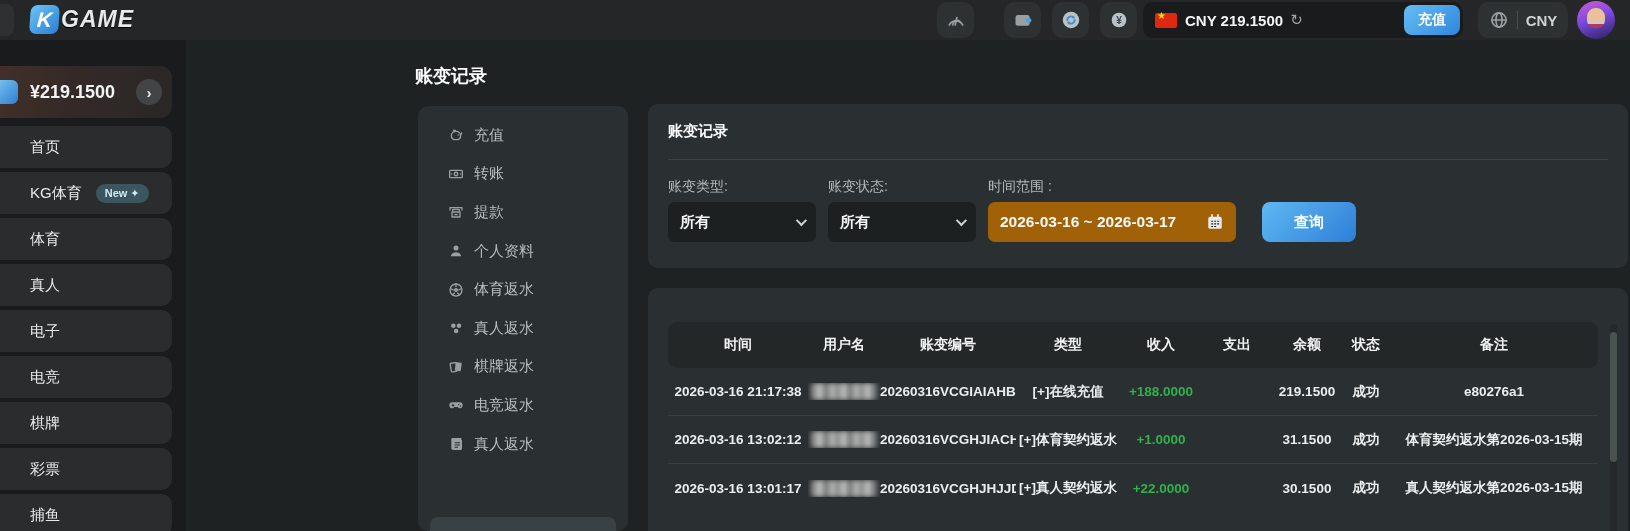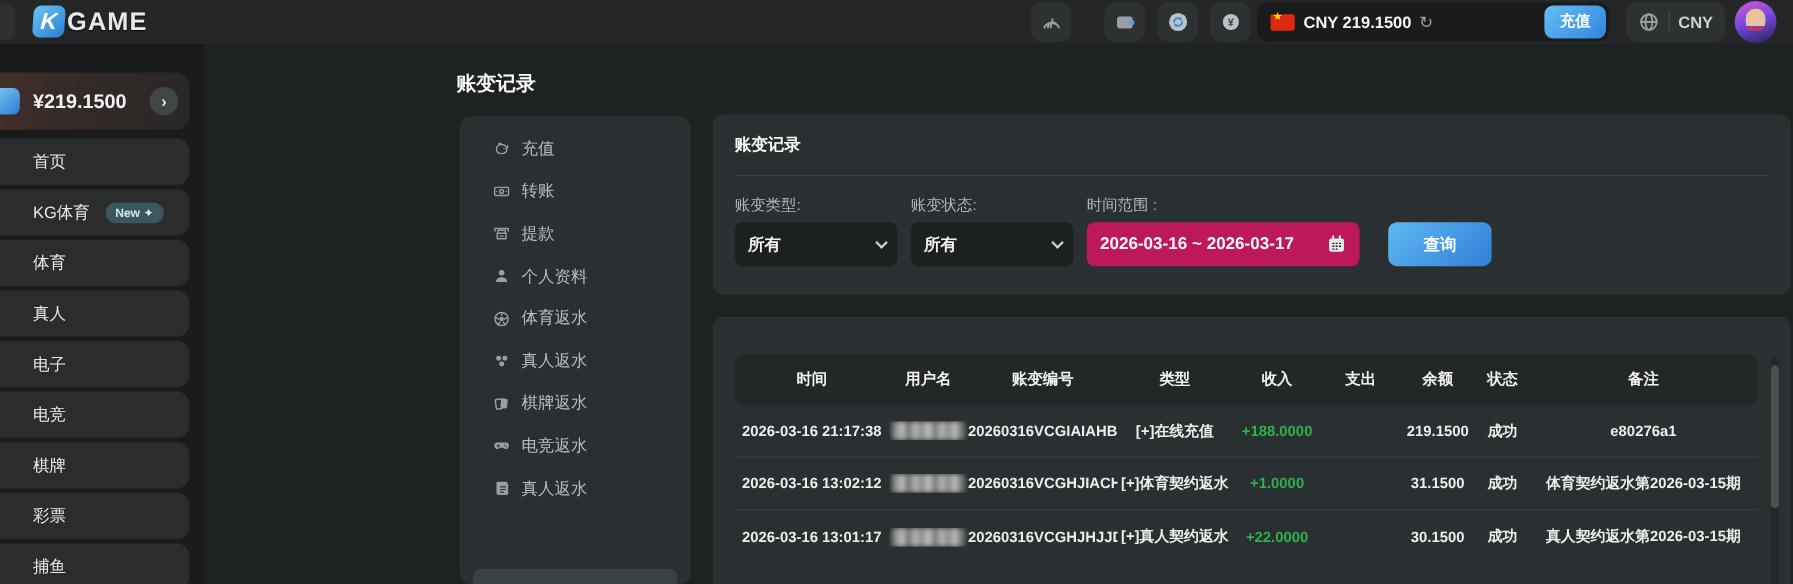--- a/index.html
+++ b/index.html
@@ -4,21 +4,21 @@
 <style>
   html,body{margin:0;padding:0;background:#141616;}
   *{box-sizing:border-box;font-family:"Liberation Sans","DejaVu Sans",sans-serif;}
   .stage{position:relative;width:1630px;height:531px;overflow:hidden;background:#1a1c1d;}
 
   
   .header{position:absolute;left:0;top:0;width:1630px;height:40px;background:#242627;}
   .logo-frag{position:absolute;left:-8px;top:4px;width:22px;height:32px;background:#2e3031;border-radius:8px;}
   .logo{position:absolute;left:30px;top:5px;display:flex;align-items:center;gap:2px;}
   .logo-k{width:29px;height:29px;border-radius:7px;background:linear-gradient(135deg,#6cc4f5,#2a7fd4);color:#fff;font-weight:bold;font-size:21px;font-style:italic;display:flex;align-items:center;justify-content:center;transform:skewX(-4deg);}
-  .logo-text{color:#e8eaea;font-size:23px;font-weight:bold;letter-spacing:1px;text-shadow:0 1px 1px #000;}
+  .logo-text{color:#e8eaea;font-size:23px;font-weight:bold;font-style:italic;letter-spacing:1px;text-shadow:0 1px 1px #000;}
   .hbtn{position:absolute;top:2px;width:37px;height:36px;border-radius:10px;background:#2e3132;display:flex;align-items:center;justify-content:center;}
   .hbtn svg{display:block;}
   .balance-pill{position:absolute;left:1143px;top:2px;width:320px;height:36px;border-radius:10px;background:#191b1c;display:flex;align-items:center;padding:0 3px 0 12px;}
   .flag{width:22px;height:15px;background:#de2910;border-radius:2px;position:relative;margin-right:8px;}
   .flag span{position:absolute;left:2px;top:-3px;color:#ffde00;font-size:10px;}
   .balance-txt{color:#f4f5f5;font-weight:bold;font-size:15px;white-space:nowrap;}
   .mini-refresh{color:#9aa2a5;font-size:15px;margin-left:7px;}
   .recharge-btn{margin-left:auto;height:30px;padding:0 14px;border-radius:8px;background:linear-gradient(135deg,#66bdf4,#2f86dd);color:#fff;font-weight:bold;font-size:14px;display:flex;align-items:center;border:none;}
   .locale-pill{position:absolute;left:1478px;top:2px;width:90px;height:36px;border-radius:10px;background:#2e3132;display:flex;align-items:center;justify-content:center;gap:8px;}
   .locale-div{width:1px;height:18px;background:#4a4e50;}
@@ -46,21 +46,21 @@
   .sm-item svg{flex:0 0 auto;}
   .sm-selected{position:absolute;left:12px;bottom:-2px;width:186px;height:16px;border-radius:8px 8px 0 0;background:#3a4144;}
 
   
   .filter-card{position:absolute;left:462px;top:64px;width:980px;height:164px;border-radius:10px;background:#2a2f31;}
   .fc-title{position:absolute;left:20px;top:18px;color:#fafbfb;font-size:15px;font-weight:bold;}
   .fc-div{position:absolute;left:20px;top:55px;width:940px;height:1px;background:#3c4245;}
   .fc-label{position:absolute;top:74px;color:#b2b8ba;font-size:14px;}
   .fc-select{position:absolute;top:98px;height:40px;border-radius:7px;background:#1d2021;color:#f2f3f3;font-weight:bold;font-size:15px;display:flex;align-items:center;padding:0 12px;}
   .chev{width:8px;height:8px;border-right:2px solid #cfd3d4;border-bottom:2px solid #cfd3d4;transform:rotate(45deg) translateY(-2px);margin-left:auto;}
-  .fc-date{position:absolute;left:340px;top:98px;width:248px;height:40px;border-radius:7px;background:#be185d;color:#f6f7f7;font-weight:bold;font-size:15.5px;display:flex;align-items:center;padding:0 12px;gap:10px;}
+  .fc-date{position:absolute;left:340px;top:98px;width:248px;height:40px;border-radius:7px;background:#a16207;color:#f6f7f7;font-weight:bold;font-size:15.5px;display:flex;align-items:center;padding:0 12px;gap:10px;}
   .search-btn{position:absolute;left:614px;top:98px;width:94px;height:40px;border-radius:8px;border:none;background:linear-gradient(135deg,#5fb8f2,#2e7fd8);color:#fff;font-weight:bold;font-size:15px;}
 
   
   .table-card{position:absolute;left:462px;top:248px;width:980px;height:283px;border-radius:10px;background:#2a2f31;}
   .tbl{position:absolute;left:20px;top:34px;width:930px;}
   .trow{display:grid;grid-template-columns:140px 72px 136px 104px 82px 70px 70px 48px 208px;align-items:center;}
   .thead{height:46px;background:#232728;border-radius:9px;color:#f2f4f4;font-weight:bold;font-size:14px;}
   .tdata{height:48px;color:#eceeee;font-weight:bold;font-size:13.5px;border-bottom:1px solid #3a4042;}
   .tdata:last-child{border-bottom:none;}
   .cell{text-align:center;white-space:nowrap;overflow:hidden;}

